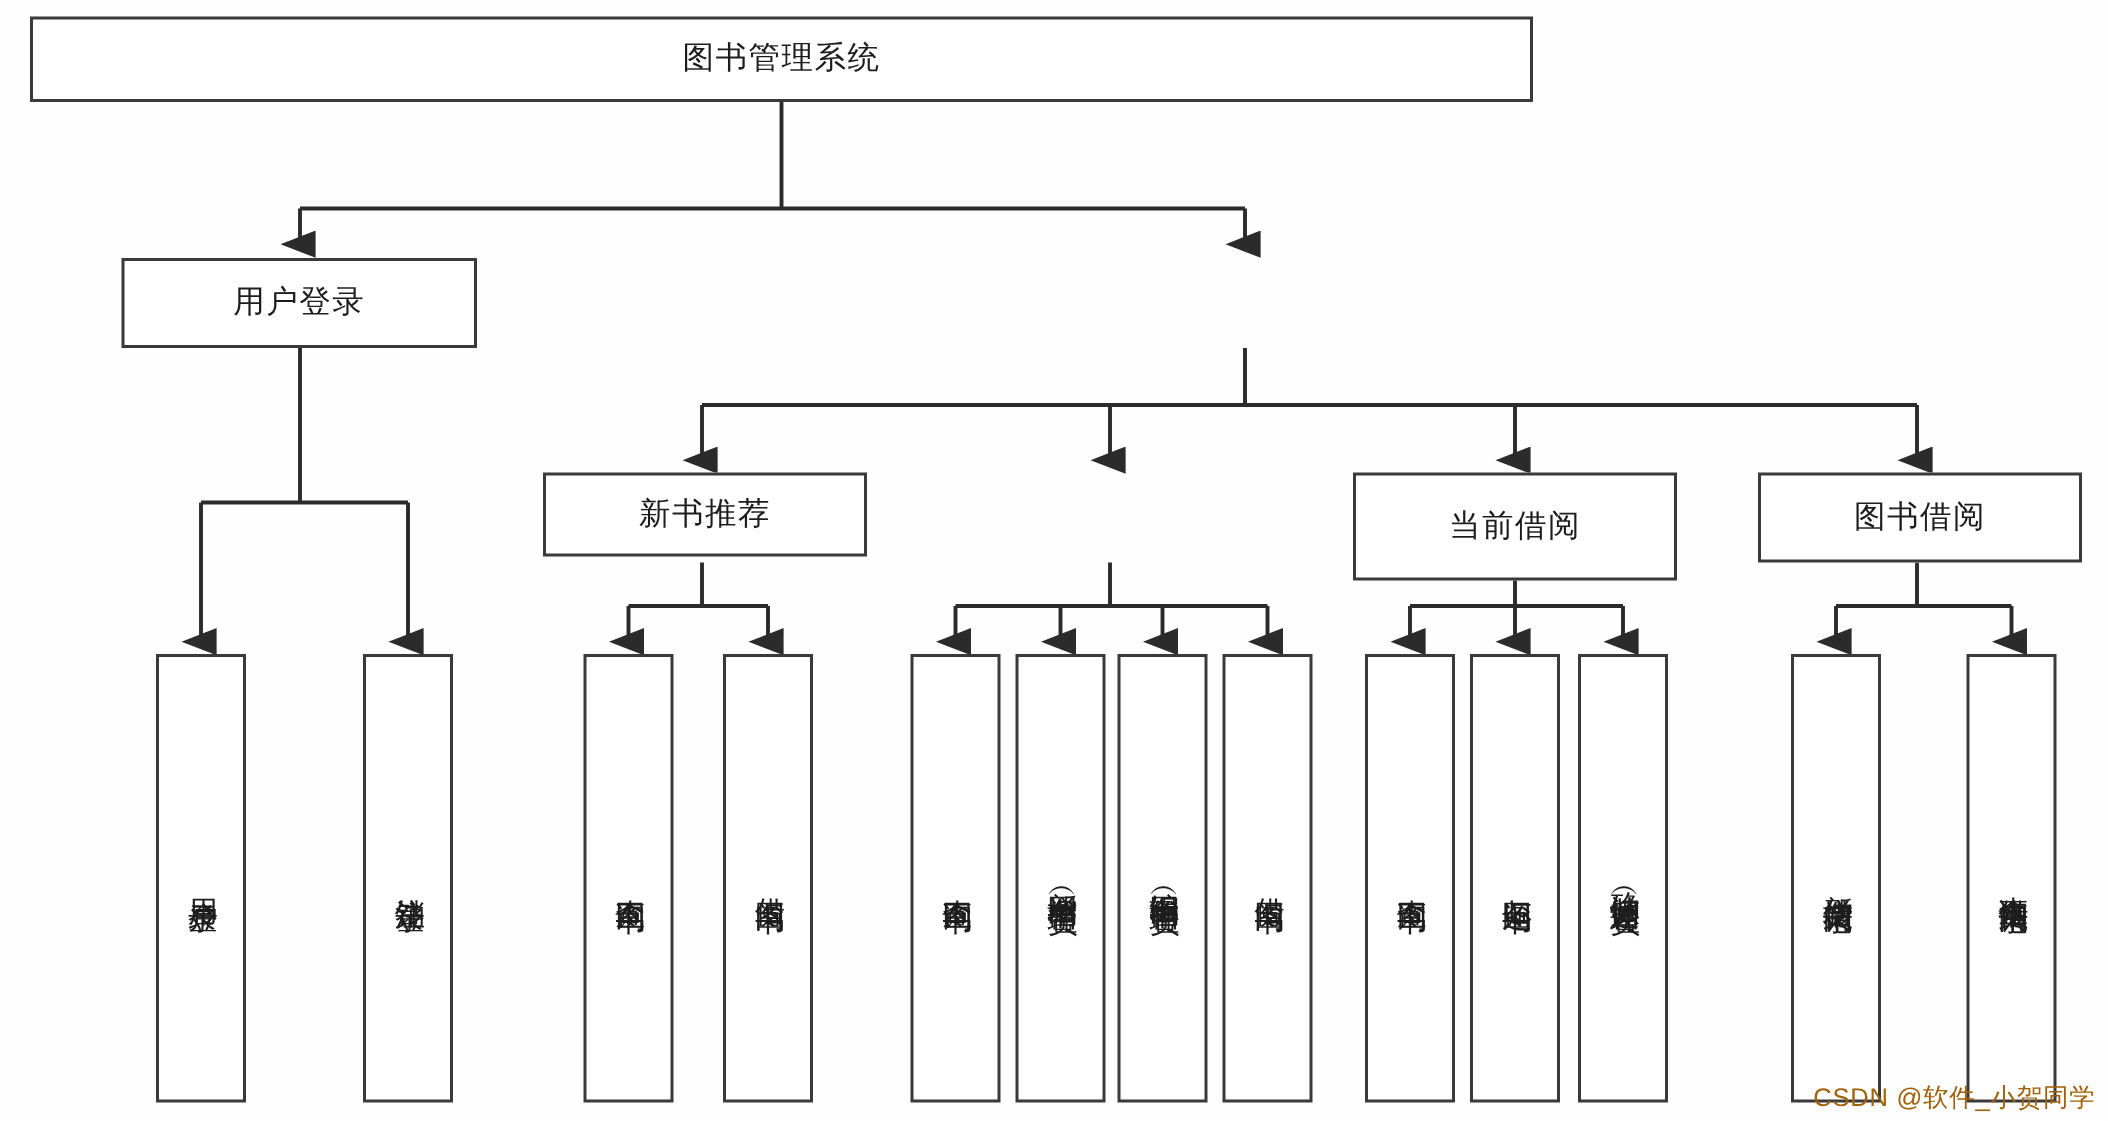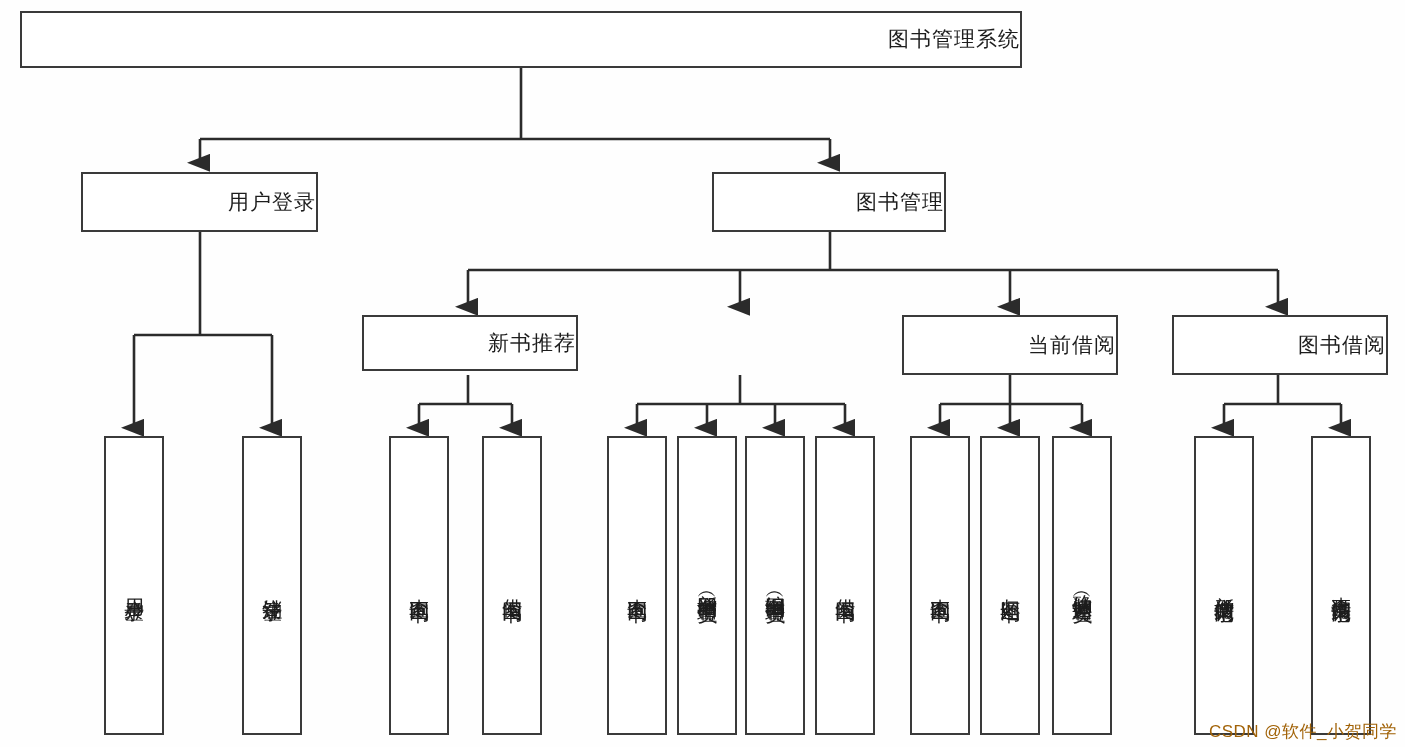--- a/index.html
+++ b/index.html
@@ -26,21 +26,21 @@
     height: 747px;
     pointer-events: none;
   }
   .node {
     position: absolute;
     box-sizing: border-box;
     background: #ffffff;
     border: 2px solid #3a3a3a;
     display: flex;
     align-items: center;
-    justify-content: flex-end;
+    justify-content: center;
     color: #1d1d1d;
     line-height: 1.18;
     text-align: center;
   }
   .node.h {
     font-size: 21px;
     letter-spacing: 1px;
     writing-mode: horizontal-tb;
   }
   .node.v {
@@ -126,28 +126,25 @@
     </g>
   </svg>
 
   <div class="node h" style="left:20px; top:11px; width:1002px; height:57px;">
     <span class="lbl">图书管理系统</span>
   </div>
 
   <div class="node h" style="left:81px; top:172px; width:237px; height:60px;">
     <span class="lbl">用户登录</span>
   </div>
-  <div class="node h" style="left:712px; top:172px; width:234px; height:60px;">
-    <span class="lbl">图书管理</span>
-  </div>
 
   <div class="node h" style="left:362px; top:315px; width:216px; height:56px;">
     <span class="lbl">新书推荐</span>
   </div>
-  <div class="node h" style="left:902px; top:315px; width:216px; height:60px;">
+  <div class="node h" style="left:902px; top:315px; width:216px; height:72px;">
     <span class="lbl">当前借阅</span>
   </div>
   <div class="node h" style="left:1172px; top:315px; width:216px; height:60px;">
     <span class="lbl">图书借阅</span>
   </div>
 
   <div class="node v" style="left:104px; top:436px; width:60px; height:299px;">
     <span class="lbl">用户登录</span>
   </div>
   <div class="node v" style="left:242px; top:436px; width:60px; height:299px;">

